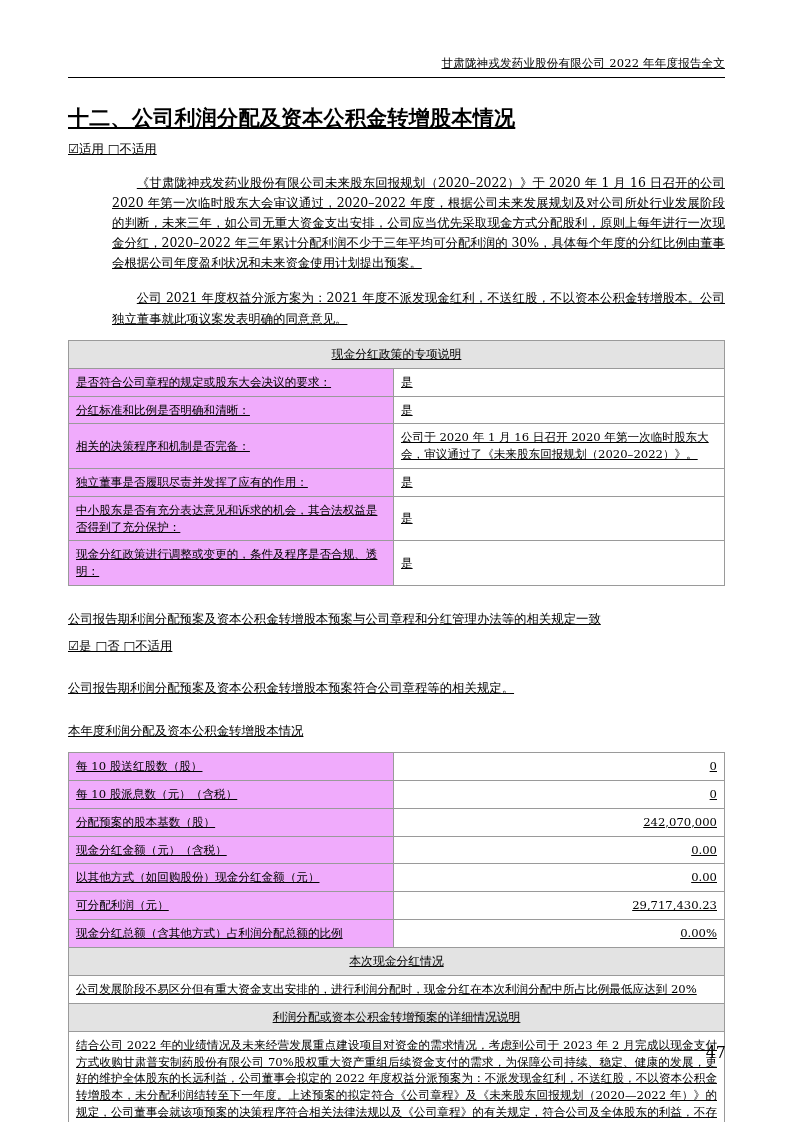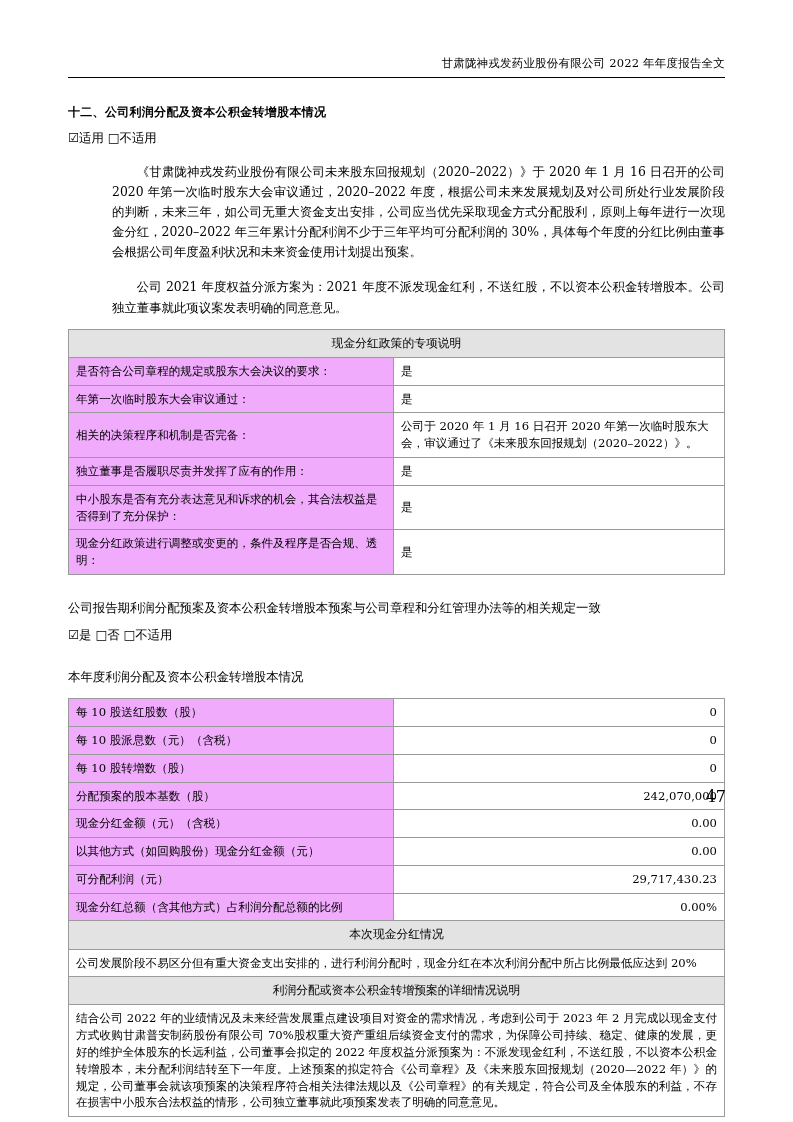--- a/index.html
+++ b/index.html
@@ -10,38 +10,39 @@
   body {
     width: 793px;
     height: 1122px;
     font-family: "DejaVu Serif", "Liberation Serif", serif;
     color: #000000;
     position: relative;
   }
   .page {
     position: relative;
     width: 793px;
-    height: 866px;
+    height: 1122px;
     box-sizing: border-box;
     padding: 0 68px;
+    text-decoration: underline;
   }
   .header {
     text-align: right;
     font-size: 11.5px;
     padding-top: 56px;
     letter-spacing: 0.2px;
     color: #000;
   }
   .header-rule {
     border-bottom: 1.1px solid #000;
     margin-top: 6px;
   }
   h1.section-title {
     font-family: "DejaVu Sans", "Liberation Sans", sans-serif;
-    font-size: 12px;
+    font-size: 21px;
     font-weight: bold;
     margin: 26px 0 0 0;
     letter-spacing: 0.3px;
   }
   p.body-text {
     font-size: 12.4px;
     line-height: 1.62;
     margin: 15px 0 0 0;
     text-align: justify;
     text-justify: inter-ideograph;
@@ -130,21 +131,21 @@
       </colgroup>
     <tbody>
       <tr>
         <td class="head-cell" colspan="2">现金分红政策的专项说明</td>
       </tr>
       <tr>
         <td class="label">是否符合公司章程的规定或股东大会决议的要求：</td>
         <td class="value">是</td>
       </tr>
       <tr>
-        <td class="label">年第一次临时股东大会审议通过：</td>
+        <td class="label">分红标准和比例是否明确和清晰：</td>
         <td class="value">是</td>
       </tr>
       <tr>
         <td class="label">相关的决策程序和机制是否完备：</td>
         <td class="value">公司于 2020 年 1 月 16 日召开 2020 年第一次临时股东大会，审议通过了《未来股东回报规划（2020–2022）》。</td>
       </tr>
       <tr>
         <td class="label">独立董事是否履职尽责并发挥了应有的作用：</td>
         <td class="value">是</td>
       </tr>
@@ -154,41 +155,38 @@
       </tr>
       <tr>
         <td class="label">现金分红政策进行调整或变更的，条件及程序是否合规、透明：</td>
         <td class="value">是</td>
       </tr>
     </tbody>
   </table>
 
   <p class="body-text tight">公司报告期利润分配预案及资本公积金转增股本预案与公司章程和分红管理办法等的相关规定一致</p>
   <p class="checkline">☑是 □否 □不适用</p>
+  <p class="body-text tight">公司报告期利润分配预案及资本公积金转增股本预案符合公司章程等的相关规定。</p>
   <p class="body-text tight">本年度利润分配及资本公积金转增股本情况</p>
 
   <table class="doc-table">
     <colgroup>
         <col class="col-a">
         <col class="col-b">
       </colgroup>
     <tbody>
       <tr>
         <td class="label">每 10 股送红股数（股）</td>
         <td class="value num">0</td>
       </tr>
       <tr>
         <td class="label">每 10 股派息数（元）（含税）</td>
         <td class="value num">0</td>
       </tr>
       <tr>
-        <td class="label">每 10 股转增数（股）</td>
-        <td class="value num">0</td>
-      </tr>
-      <tr>
         <td class="label">分配预案的股本基数（股）</td>
         <td class="value num">242,070,000</td>
       </tr>
       <tr>
         <td class="label">现金分红金额（元）（含税）</td>
         <td class="value num">0.00</td>
       </tr>
       <tr>
         <td class="label">以其他方式（如回购股份）现金分红金额（元）</td>
         <td class="value num">0.00</td>

